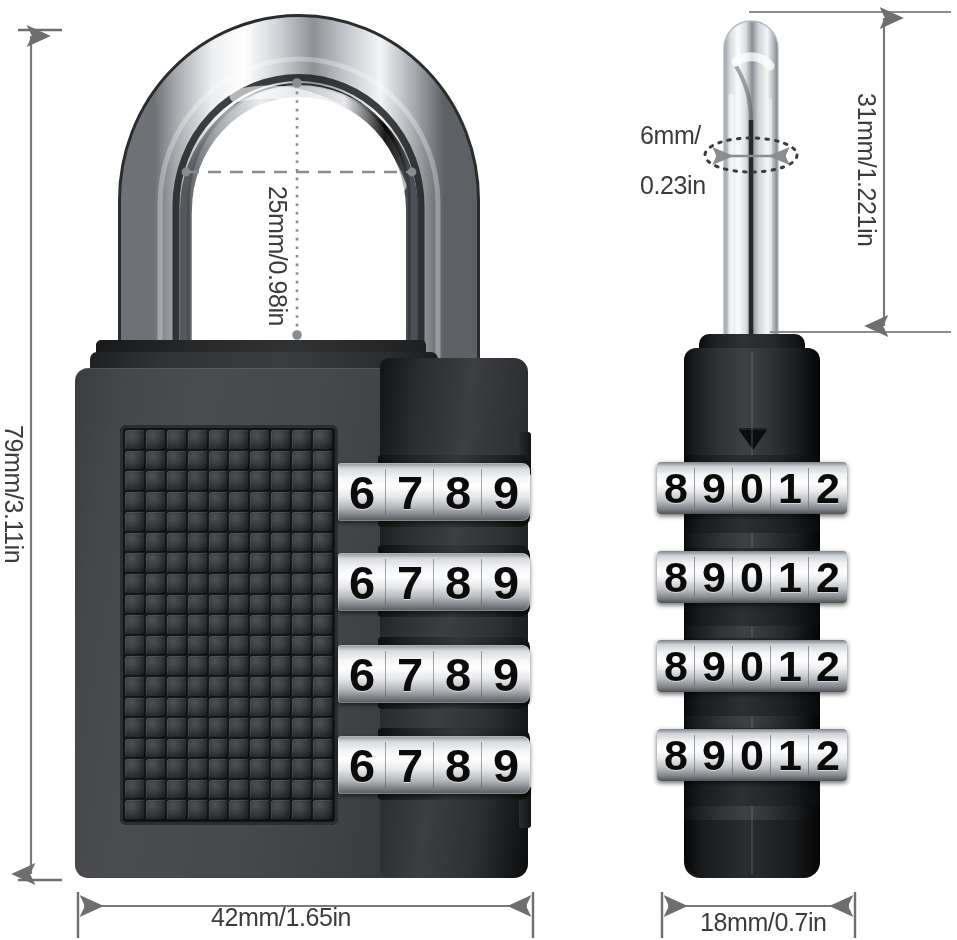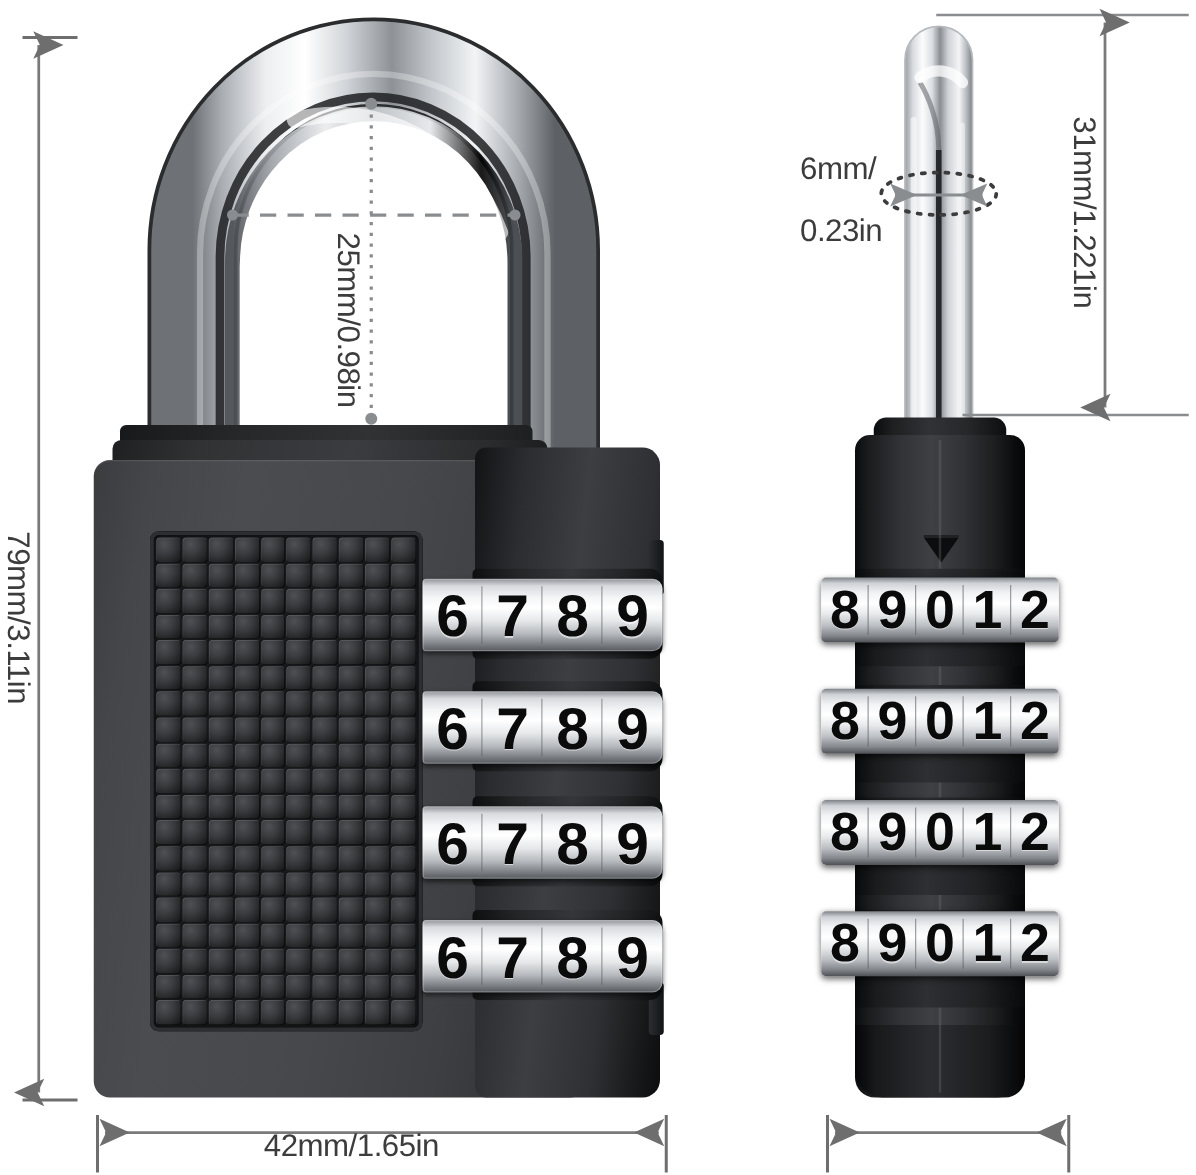--- a/index.html
+++ b/index.html
@@ -578,14 +578,15 @@
 
   <div class="dimtext rot90" style="left:292px;top:186px;">25mm/0.98in</div>
 
   <div class="dimtext rot90" style="left:881px;top:93px;">31mm/1.221in</div>
 
   <div class="dimtext" style="left:640px;top:121px;">6mm/</div>
   <div class="dimtext" style="left:640px;top:155px;margin-top:16px;">0.23in</div>
 
   <div class="dimtext" style="left:211px;top:875px;margin-top:28px;">42mm/1.65in</div>
 
+  <div class="dimtext" style="left:700px;top:908px;">18mm/0.7in</div>
 
 </div>
 
 </body></html>

